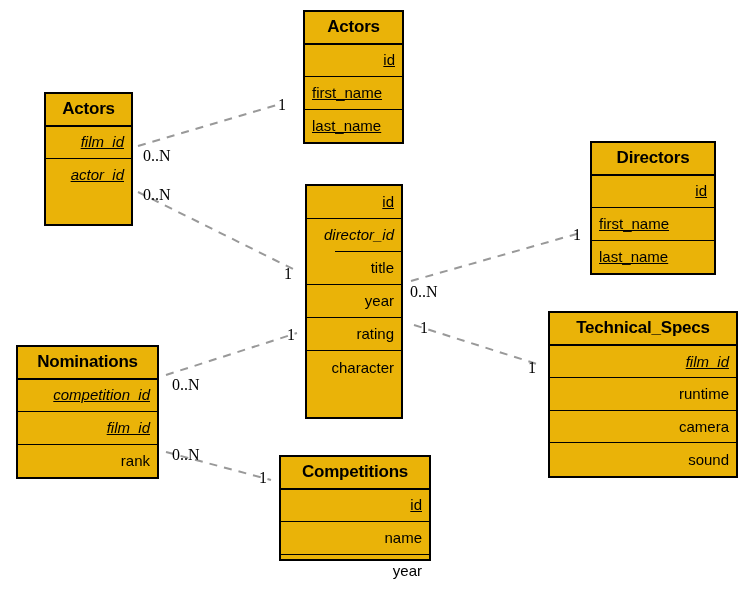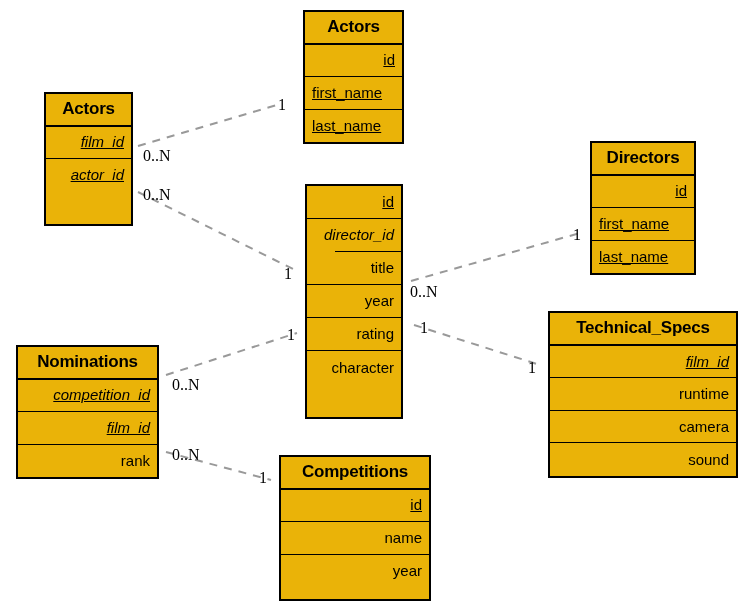--- a/index.html
+++ b/index.html
@@ -106,21 +106,21 @@
       </div>
       <div class="entity" style="left: 44px; top: 92px; width: 89px; height: 134px;">
         <div class="entity-title" style="height: 32.5px;">Actors</div>
         <div class="attr right pk fk" style="height: 32.5px;">
           <span class="txt">film_id</span>
         </div>
         <div class="attr right pk fk" style="height: 32.5px;">
           <span class="txt">actor_id</span>
         </div>
       </div>
-      <div class="entity" style="left: 590px; top: 141px; width: 106px; height: 134px;">
+      <div class="entity" style="left: 590px; top: 141px; width: 126px; height: 134px;">
         <div class="entity-title" style="height: 32.5px;">Directors</div>
         <div class="attr right pk" style="height: 32.5px;">
           <span class="txt">id</span>
         </div>
         <div class="attr left" style="height: 32.5px;">
           <span class="txt">first_name</span>
         </div>
         <div class="attr left" style="height: 32.5px;">
           <span class="txt">last_name</span>
         </div>
@@ -165,21 +165,21 @@
         <div class="attr right pk fk" style="height: 32.5px;">
           <span class="txt">competition_id</span>
         </div>
         <div class="attr right pk fk" style="height: 32.5px;">
           <span class="txt">film_id</span>
         </div>
         <div class="attr right" style="height: 32.5px;">
           <span class="txt">rank</span>
         </div>
       </div>
-      <div class="entity" style="left: 279px; top: 455px; width: 152px; height: 146px;">
+      <div class="entity" style="left: 279px; top: 455px; width: 152px; height: 106px;">
         <div class="entity-title" style="height: 32.5px;">Competitions</div>
         <div class="attr right pk" style="height: 32.5px;">
           <span class="txt">id</span>
         </div>
         <div class="attr right" style="height: 32.5px; padding-left: 29px;">
           <span class="txt">name</span>
         </div>
         <div class="attr right" style="height: 32.5px;">
           <span class="txt">year</span>
         </div>

